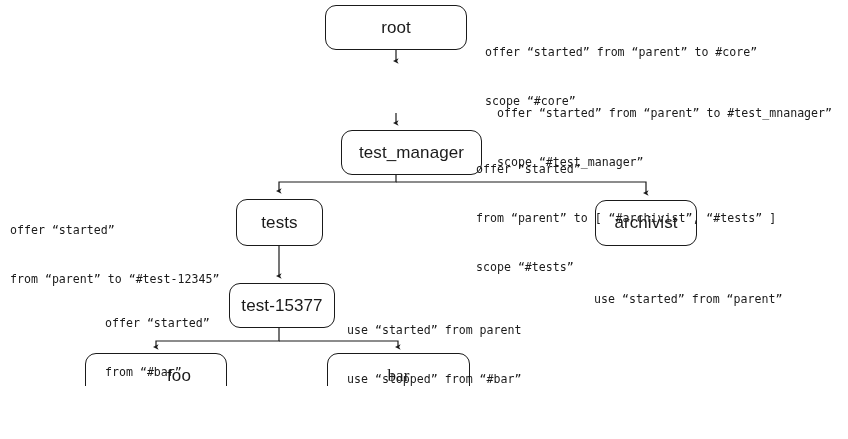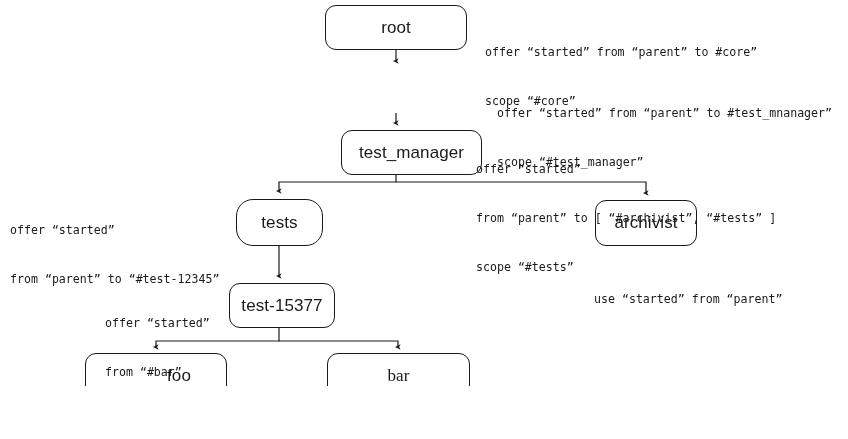--- a/index.html
+++ b/index.html
@@ -74,21 +74,21 @@
 
   <div class="node" style="left:325px; top:5px; width:142px; height:45px;">
     <span>root</span>
   </div>
 
 
   <div class="node" style="left:326px; top:130px; width:141px; height:45px;margin-left:15px;">
     <span>test_manager</span>
   </div>
 
-  <div class="node" style="left:236px; top:199px; width:87px; height:47px;border-radius:17px;">
+  <div class="node" style="left:236px; top:199px; width:87px; height:47px;">
     <span>tests</span>
   </div>
 
   <div class="node" style="left:595px; top:200px; width:102px; height:46px;">
     <span>archivist</span>
   </div>
 
   <div class="node" style="left:229px; top:283px; width:106px; height:45px;">
     <span>test-15377</span>
   </div>
@@ -125,18 +125,22 @@
   <div class="annotation" style="left:594px; top:259px;">
     <div>use “started” from “parent”</div>
   </div>
 
   <div class="annotation" style="left:105px; top:283px;">
     <div>offer “started”</div>
     <div>from “#bar”</div>
     <div>to “#foo”</div>
   </div>
 
+  <div class="annotation" style="left:347px; top:290px;">
+    <div>use “started” from parent</div>
+    <div>use “stopped” from “#bar”</div>
+  </div>
 
   <div class="annotation" style="left:58px; top:406px;">
     <div>use “started” from “parent”</div>
   </div>
 
 </div>
 
 </body></html>

